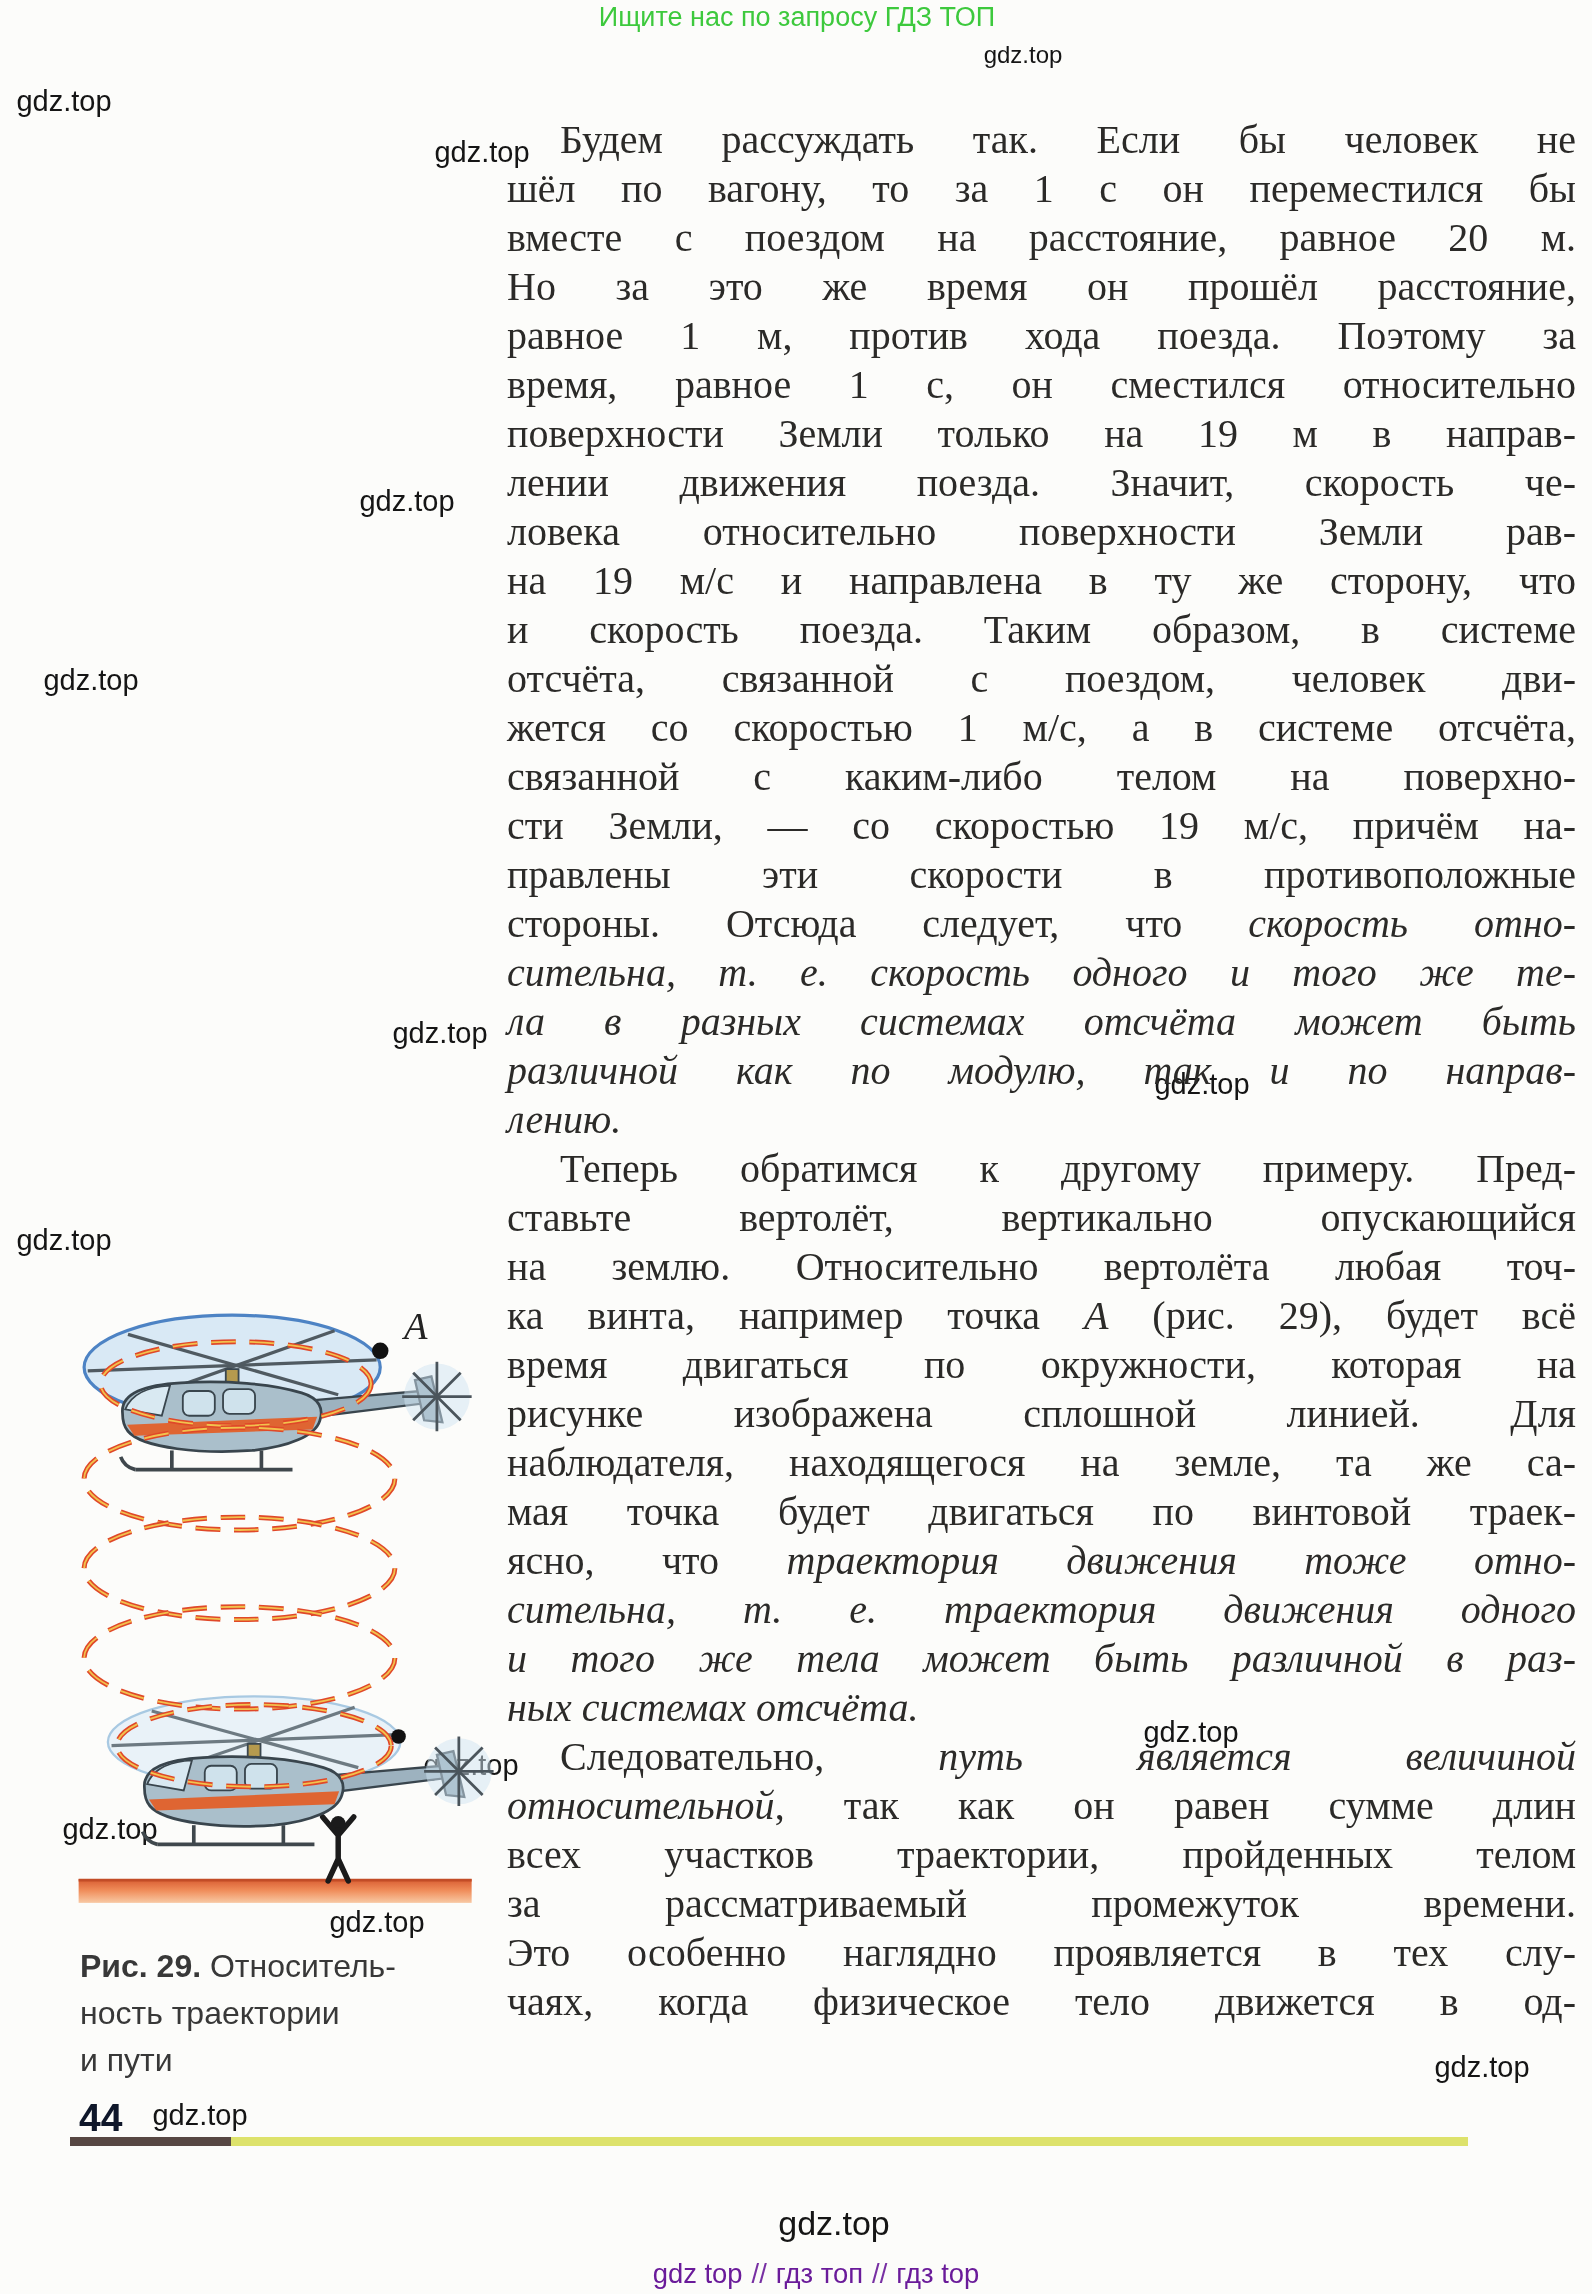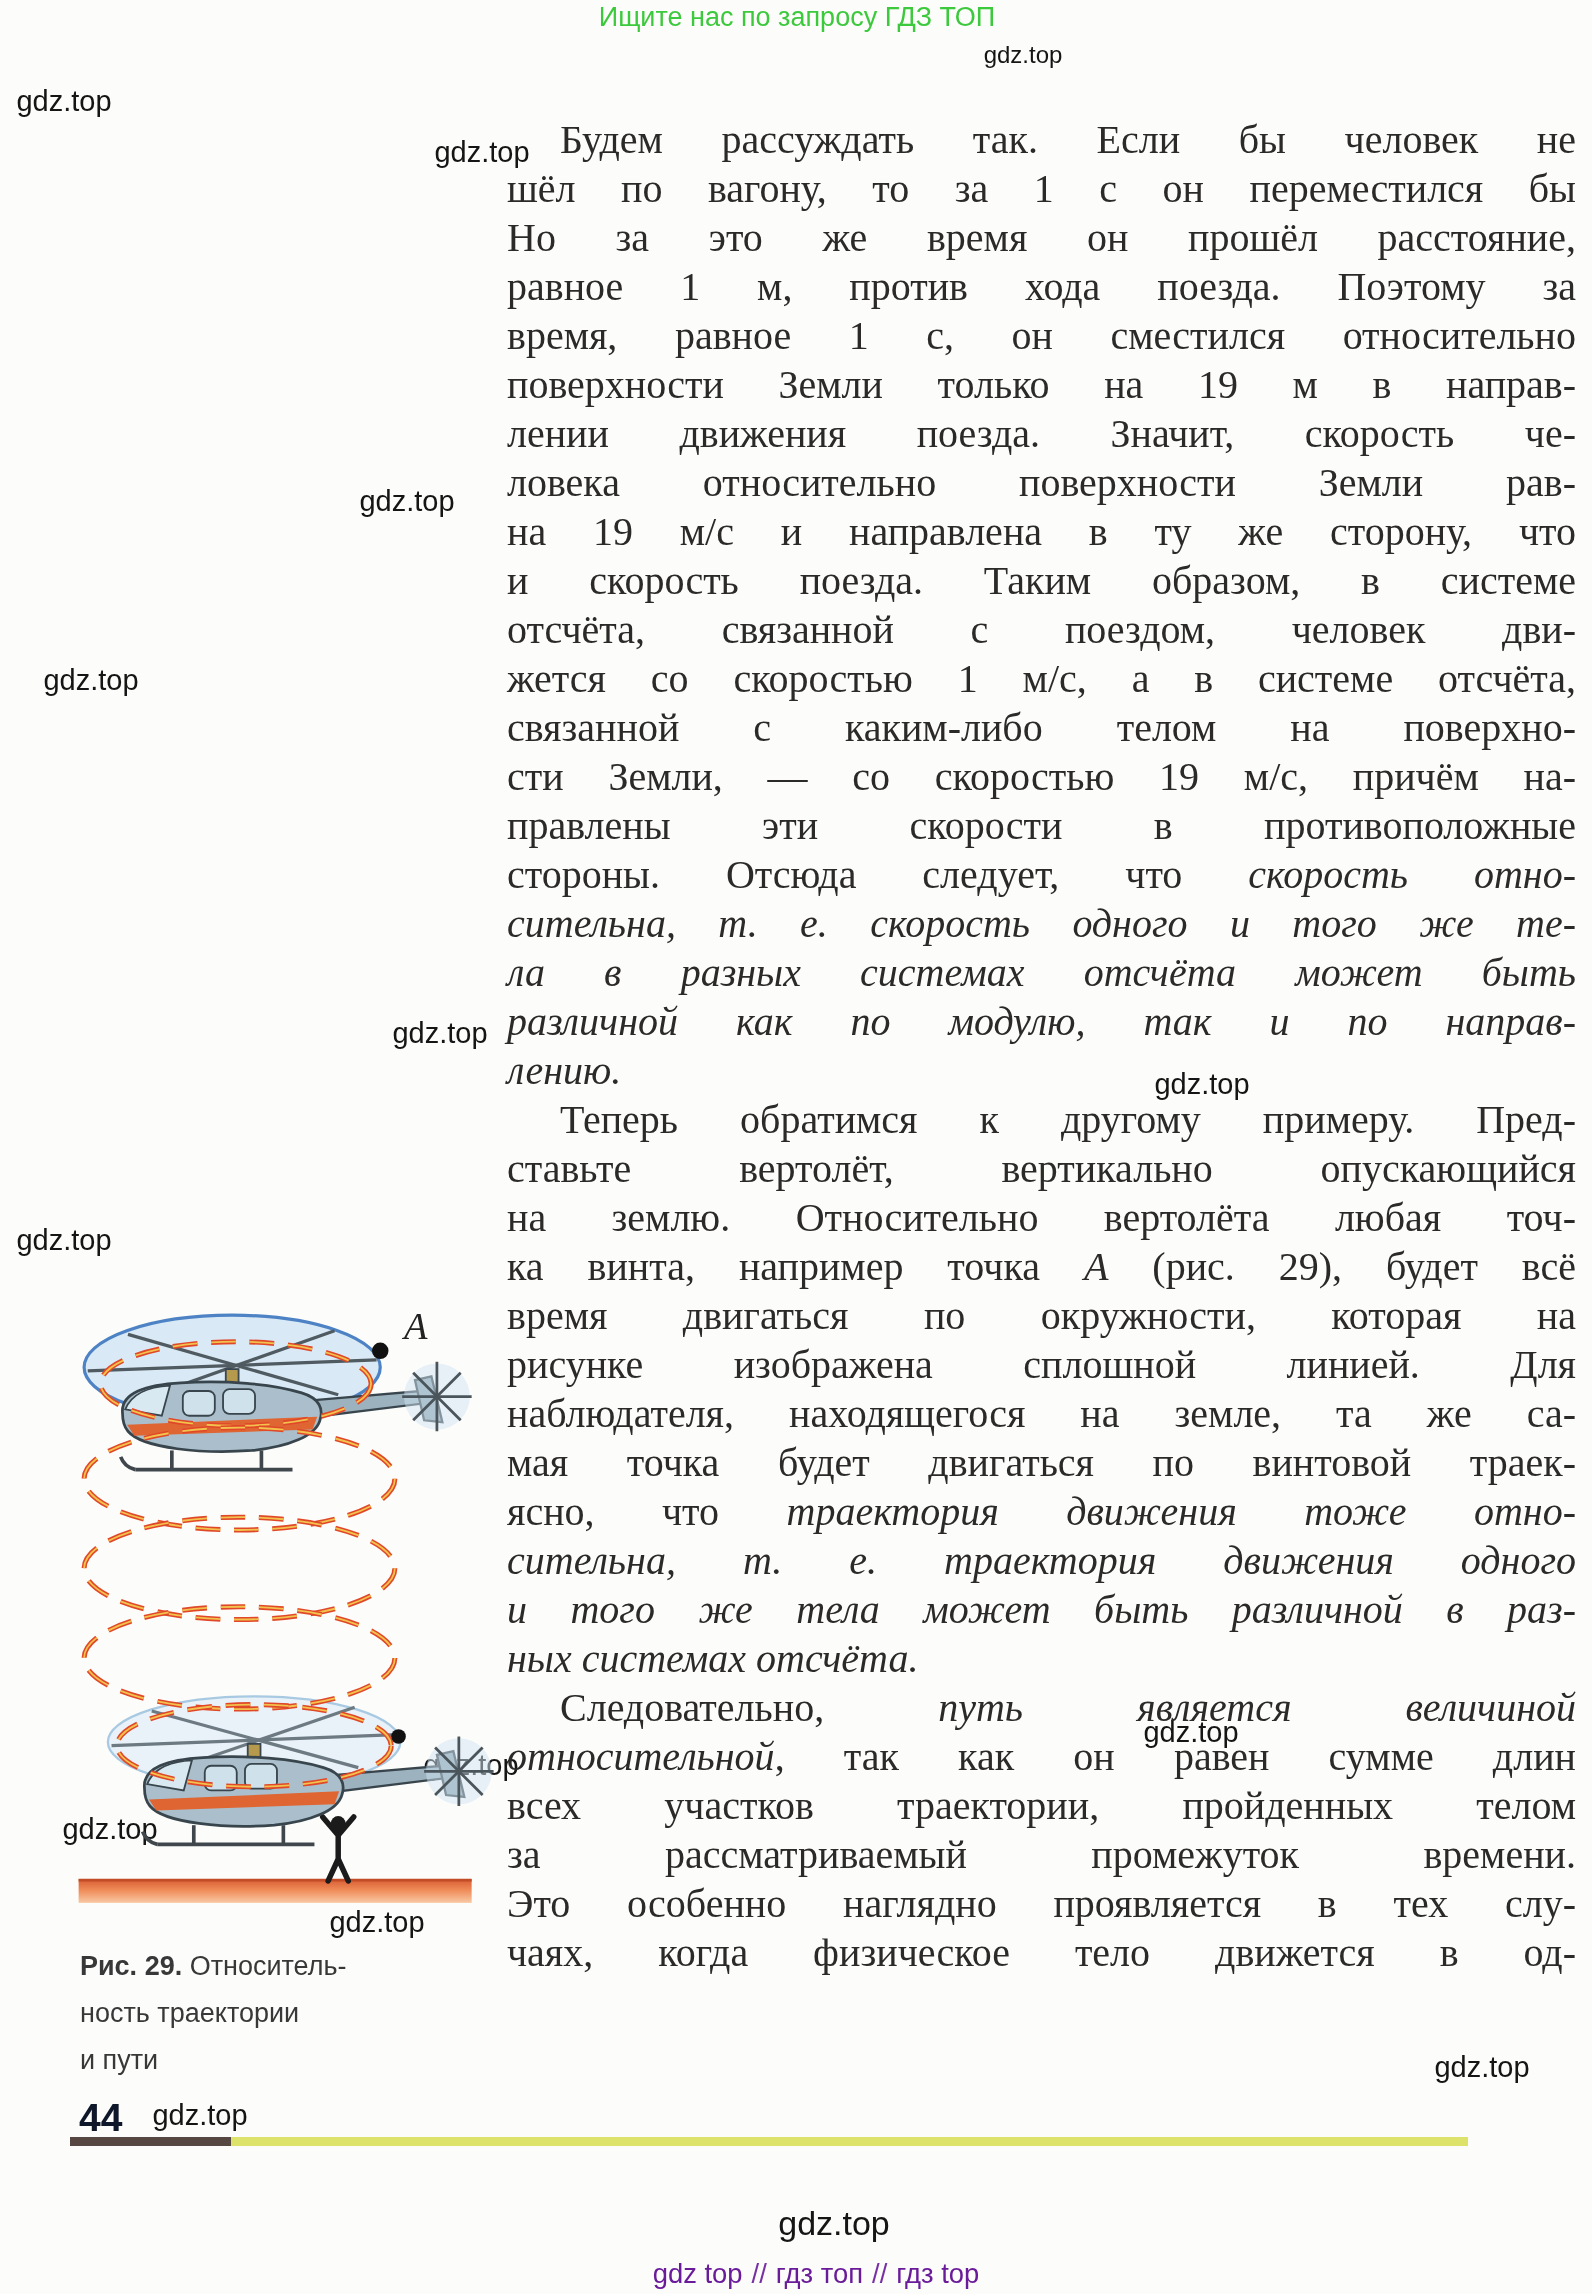--- a/index.html
+++ b/index.html
@@ -50,21 +50,21 @@
   .skid line,.skid path{stroke:#3f474c;stroke-width:4;fill:none}
   .dashR{fill:none;stroke:var(--trajectory-red,#e04829);stroke-width:5.5;stroke-dasharray:27 15}
   .dashY{fill:none;stroke:var(--trajectory-yellow,#f2c24d);stroke-width:2;stroke-dasharray:27 15}
   .person circle{fill:#1b1b1b}
   .person path{stroke:#1b1b1b;stroke-width:6;stroke-linecap:round;fill:none}
   .pointlabel{font-family:"Liberation Serif",serif;font-style:italic;font-size:42px;fill:#222}
   .adot{fill:#111}
   
   .caption{
     position:absolute;left:80px;top:1943px;width:402px;
-    font-family:"Liberation Sans",sans-serif;font-size:27px;line-height:47px;color:#383838;
+    font-family:"Liberation Sans",sans-serif;font-size:32px;line-height:47px;color:#383838;
   }
   .caption b{font-weight:bold}
   .pagenum{
     position:absolute;left:79px;top:2096px;
     font-family:"Liberation Sans",sans-serif;font-weight:bold;font-size:39px;color:#0f172a;text-align:right;
   }
   .divider{position:absolute;top:2137px;height:9.1px}
   .divider.dark{left:70px;width:161px;background:var(--divider-dark,#574743)}
   .divider.light{left:231px;width:1237px;background:var(--divider-light,#dde26b)}
   .links{
@@ -91,20 +91,21 @@
 <span class="wm" style="left:471px;top:1765px">gdz.top</span>
 <span class="wm" style="left:110px;top:1829px">gdz.top</span>
 <span class="wm" style="left:377px;top:1922px">gdz.top</span>
 <span class="wm" style="left:1482px;top:2067px">gdz.top</span>
 <span class="wm" style="left:200px;top:2115px">gdz.top</span>
 <span class="wm big" style="left:834px;top:2223px">gdz.top</span>
 
 <div id="textcol">
     <div class="ln ind"><span>Будем рассуждать так. Если бы человек не</span></div>
     <div class="ln"><span>шёл по вагону, то за 1 с он переместился бы</span></div>
+    <div class="ln"><span>вместе с поездом на расстояние, равное 20 м.</span></div>
     <div class="ln"><span>Но за это же время он прошёл расстояние,</span></div>
     <div class="ln"><span>равное 1 м, против хода поезда. Поэтому за</span></div>
     <div class="ln"><span>время, равное 1 с, он сместился относительно</span></div>
     <div class="ln"><span>поверхности Земли только на 19 м в направ-</span></div>
     <div class="ln"><span>лении движения поезда. Значит, скорость че-</span></div>
     <div class="ln"><span>ловека относительно поверхности Земли рав-</span></div>
     <div class="ln"><span>на 19 м/с и направлена в ту же сторону, что</span></div>
     <div class="ln"><span>и скорость поезда. Таким образом, в системе</span></div>
     <div class="ln"><span>отсчёта, связанной с поездом, человек дви-</span></div>
     <div class="ln"><span>жется со скоростью 1 м/с, а в системе отсчёта,</span></div>

